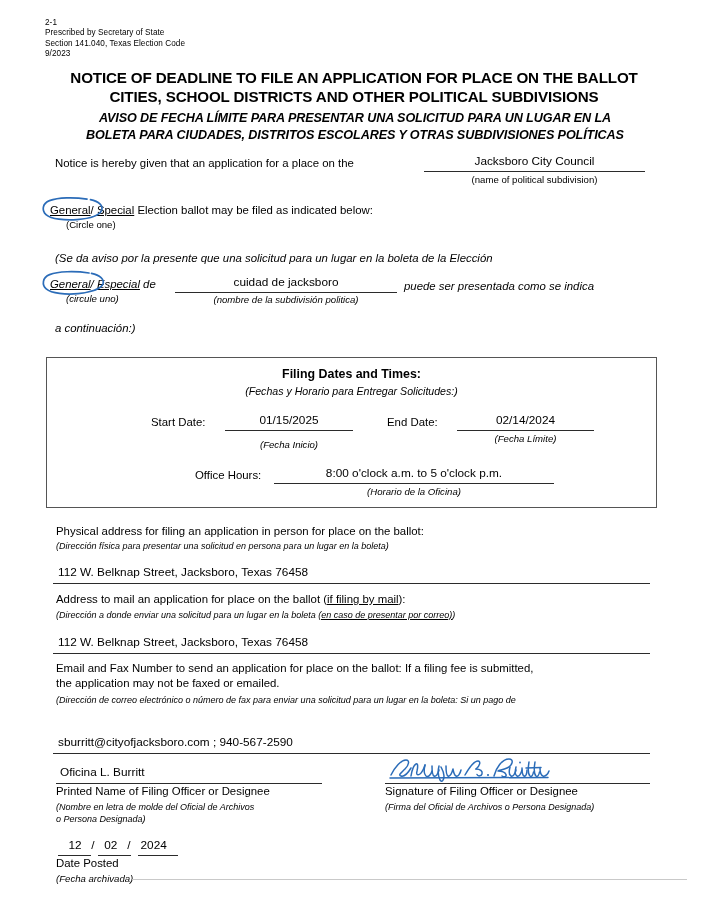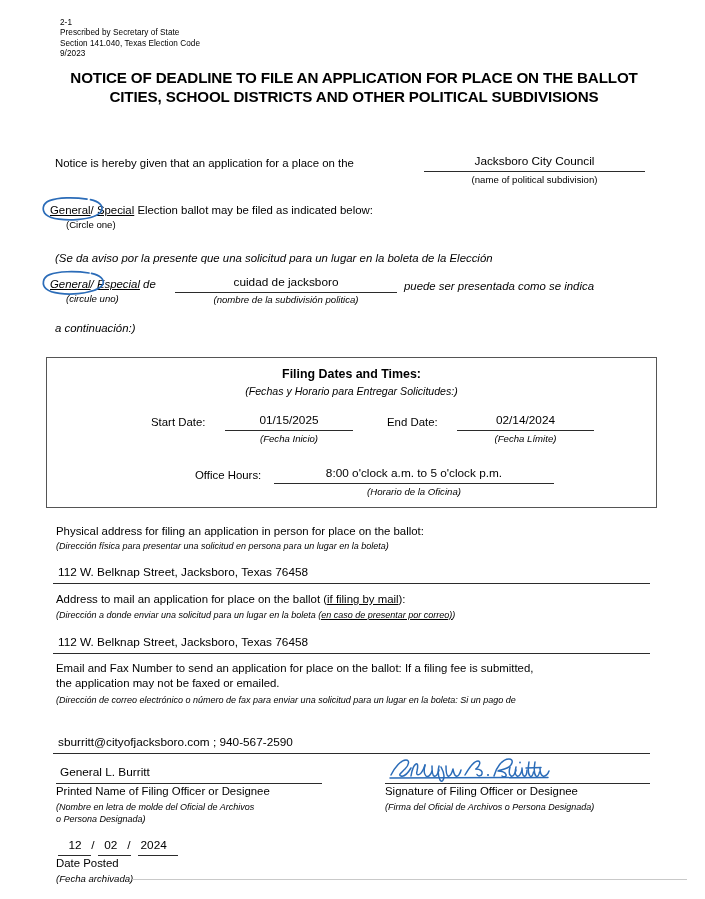--- a/index.html
+++ b/index.html
@@ -19,21 +19,21 @@
     position: absolute;
     left: 0; top: 0;
     width: 705px;
     height: 899px;
     background: #fff;
   }
 
   
   .meta {
     position: absolute;
-    left: 60px;
+    left: 45px;
     top: 18px;
     font-size: 8.2px;
     line-height: 10.4px;
     letter-spacing: 0.05px;
   }
 
   
   .title-en {
     position: absolute;
     left: 24px;
@@ -149,20 +149,24 @@
     <div>2-1</div>
     <div>Prescribed by Secretary of State</div>
     <div>Section 141.040, Texas Election Code</div>
     <div>9/2023</div>
   </div>
 
   <div class="title-en">
     <div>NOTICE OF DEADLINE TO FILE AN APPLICATION FOR PLACE ON THE BALLOT</div>
     <div>CITIES, SCHOOL DISTRICTS AND OTHER POLITICAL SUBDIVISIONS</div>
   </div>
+  <div class="title-es">
+    <div>AVISO DE FECHA LÍMITE PARA PRESENTAR UNA SOLICITUD PARA UN LUGAR EN LA</div>
+    <div>BOLETA PARA CIUDADES, DISTRITOS ESCOLARES Y OTRAS SUBDIVISIONES POLÍTICAS</div>
+  </div>
 
   <div class="t" style="left:55px; top:156px;">Notice is hereby given that an application for a place on the</div>
 
   <div class="t fill" style="left:424px; top:154px; width:221px; text-align:center;">Jacksboro City Council</div>
   <div class="rule" style="left:424px; top:171px; width:221px;"></div>
   <div class="t" style="left:50px; top:203px;">
     <span class="u">General</span><span>/</span> <span class="u">Special</span>
     <span>Election ballot may be filed as indicated below:</span>
   </div>
 
@@ -201,21 +205,21 @@
 
   <div class="t it" style="left:55px; top:321px;">a continuación:)</div>
 
   <div class="filing-box">
     <div class="box-title">Filing Dates and Times:</div>
     <div class="box-sub">(Fechas y Horario para Entregar Solicitudes:)</div>
 
     <div class="t" style="left:104px; top:57px;">Start Date:</div>
     <div class="t fill" style="left:178px; top:55px; width:128px; text-align:center;">01/15/2025</div>
     <div class="rule" style="left:178px; top:72px; width:128px;"></div>
-    <div class="t sm it" style="left:178px; top:74px; width:128px; text-align:center;">(Fecha Inicio)</div>
+    <div class="t sm it" style="left:178px; top:80px; width:128px; text-align:center;">(Fecha Inicio)</div>
 
     <div class="t" style="left:340px; top:57px;">End Date:</div>
     <div class="t fill" style="left:410px; top:55px; width:137px; text-align:center;">02/14/2024</div>
     <div class="rule" style="left:410px; top:72px; width:137px;"></div>
     <div class="t sm it" style="left:410px; top:74px; width:137px; text-align:center;">(Fecha Límite)</div>
 
     <div class="t" style="left:148px; top:110px;">Office Hours:</div>
     <div class="t fill" style="left:227px; top:108px; width:280px; text-align:center;">8:00 o'clock a.m. to 5 o'clock p.m.</div>
     <div class="rule" style="left:227px; top:125px; width:280px;"></div>
     <div class="t sm it" style="left:227px; top:127px; width:280px; text-align:center;">(Horario de la Oficina)</div>
@@ -234,21 +238,21 @@
   </div>
   <div class="t fill" style="left:58px; top:635px;">112 W. Belknap Street, Jacksboro, Texas  76458</div>
   <div class="rule" style="left:53px; top:653px; width:597px;"></div>
 
   <div class="t" style="left:56px; top:661px;">Email and Fax Number to send an application for place on the ballot:  If a filing fee is submitted,</div>
   <div class="t" style="left:56px; top:676px;">the application may not be faxed or emailed.</div>
   <div class="t xs it" style="left:56px; top:693px;">(Dirección de correo electrónico o número de fax para enviar una solicitud para un lugar en la boleta: Si un pago de</div>
   <div class="t fill" style="left:58px; top:735px;">sburritt@cityofjacksboro.com ; 940-567-2590</div>
   <div class="rule" style="left:53px; top:753px; width:597px;"></div>
 
-  <div class="t fill" style="left:60px; top:765px;">General L. Burritt</div>
+  <div class="t fill" style="left:60px; top:765px;">Oficina L. Burritt</div>
   <div class="rule" style="left:56px; top:783px; width:266px;"></div>
   <div class="t" style="left:56px; top:784px;">Printed Name of Filing Officer or Designee</div>
   <div class="t xs it" style="left:56px; top:800px;">(Nombre en letra de molde del Oficial de Archivos</div>
   <div class="t xs it" style="left:56px; top:812px;">o Persona Designada)</div>
 
   <div class="signature">
     <svg width="170" height="26" viewBox="0 0 170 26">
       <g fill="none" stroke="#2b6cb8" stroke-width="1.5" stroke-linecap="round" stroke-linejoin="round">
         <path d="M3 19 C7 11, 13 4, 18 4 C22 4, 21 9, 17 13 C13 17, 10 19, 13 20
                  C16 21, 20 17, 23 12"></path>

